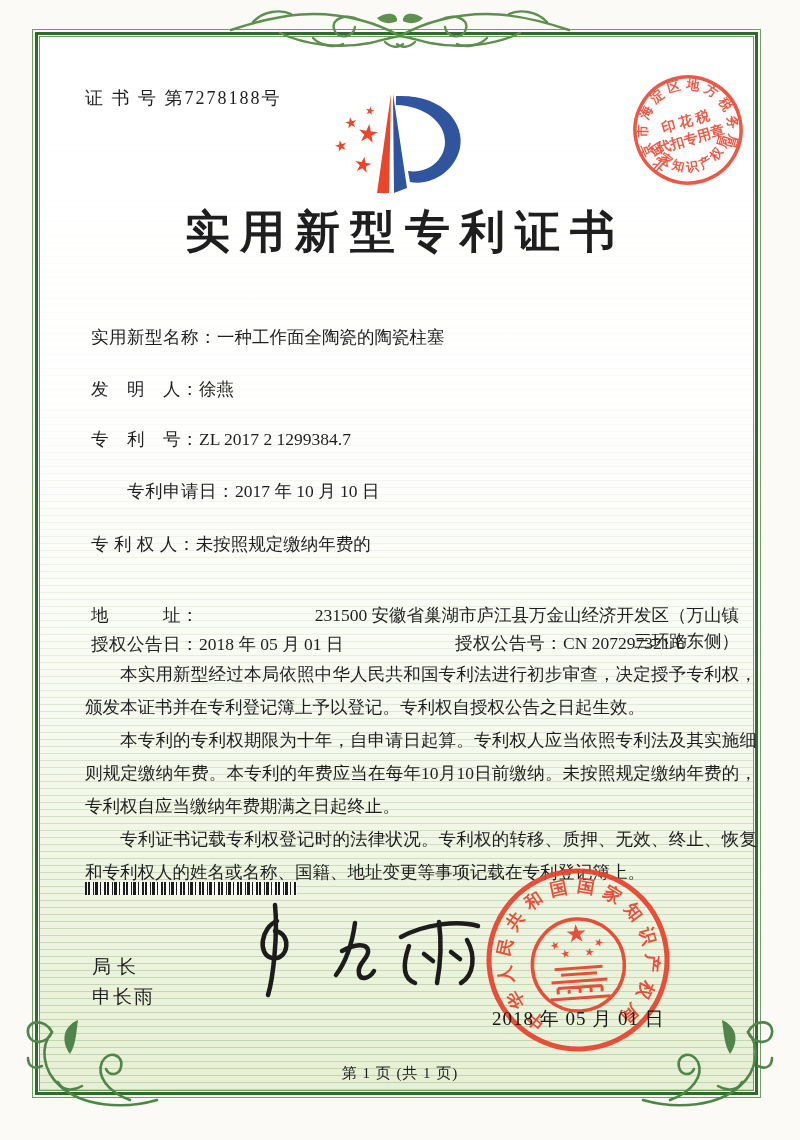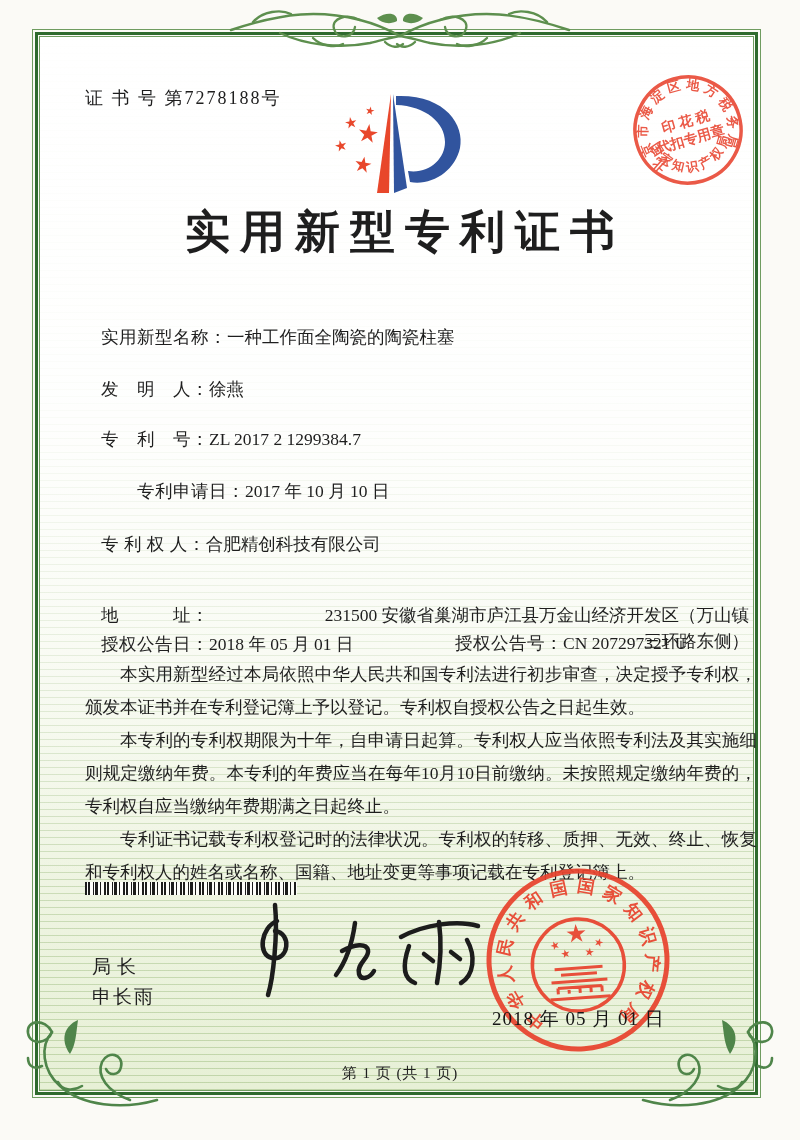--- a/index.html
+++ b/index.html
@@ -21,21 +21,21 @@
       repeating-linear-gradient(0deg, rgba(130,170,95,.38) 0 1px, rgba(255,255,255,0) 1px 7px),
       linear-gradient(to bottom, #fdfdfa 0%, #f3f7e8 55%, #e7f0d6 100%);
   }
   
   .layer { position:absolute; z-index:3; }
   .cert-no { left:85px; top:86px; font-size:18px; letter-spacing:2px; }
   .logo { left:328px; top:90px; width:154px; height:118px; z-index:2; }
   .tax-stamp { left:625px; top:67px; width:126px; height:126px; opacity:.88; }
   .title { left:0; top:202px; width:100%; text-align:center;
            font-size:45px; font-weight:bold; letter-spacing:10px; padding-left:10px; }
-  .field { left:101px; font-size:17.5px; line-height:26px; white-space:pre-line;font-family:Liberation Serif, serif; }
+  .field { left:91px; font-size:17.5px; line-height:26px; white-space:pre-line;font-family:Liberation Serif, serif; }
   .flabel { letter-spacing:.5px; }
   .fvalue { }
   .f-name     { top:324px; }
   .f-inventor { top:376px; }
   .f-patno    { top:426px; }
   .f-filing   { top:478px;margin-left:36px; }
   .f-patentee { top:531px; }
   .f-address  { top:582px; display:flex;margin-top:20px; }
   .f-address .fvalue { width:540px;text-align:right; }
   .f-grant    { top:631px; }
@@ -147,21 +147,21 @@
 <div class="layer title">实用新型专利证书</div>
 
 <div class="layer field f-name"><span class="flabel">实用新型名称：</span><span class="fvalue">一种工作面全陶瓷的陶瓷柱塞</span></div>
 
 <div class="layer field f-inventor"><span class="flabel">发　明　人：</span><span class="fvalue">徐燕</span></div>
 
 <div class="layer field f-patno"><span class="flabel">专　利　号：</span><span class="fvalue">ZL 2017 2 1299384.7</span></div>
 
 <div class="layer field f-filing"><span class="flabel">专利申请日：</span><span class="fvalue">2017 年 10 月 10 日</span></div>
 
-<div class="layer field f-patentee"><span class="flabel">专 利 权 人：</span><span class="fvalue">合肥精创科技有限公司</span></div>
+<div class="layer field f-patentee"><span class="flabel">专 利 权 人：</span><span class="fvalue">未按照规定缴纳年费的</span></div>
 
 <div class="layer field f-address"><span class="flabel">地　　　址：</span><span class="fvalue">231500 安徽省巢湖市庐江县万金山经济开发区（万山镇
 三环路东侧）</span></div>
 
 <div class="layer field f-grant"><span class="flabel">授权公告日：</span><span class="fvalue">2018 年 05 月 01 日</span></div>
 
 <div class="layer f-grantno" style="position:absolute"><span class="flabel">授权公告号：</span><span class="fvalue">CN 207297321 U</span></div>
 
 <div class="layer body-text">
   <p>本实用新型经过本局依照中华人民共和国专利法进行初步审查，决定授予专利权，颁发本证书并在专利登记簿上予以登记。专利权自授权公告之日起生效。</p>

